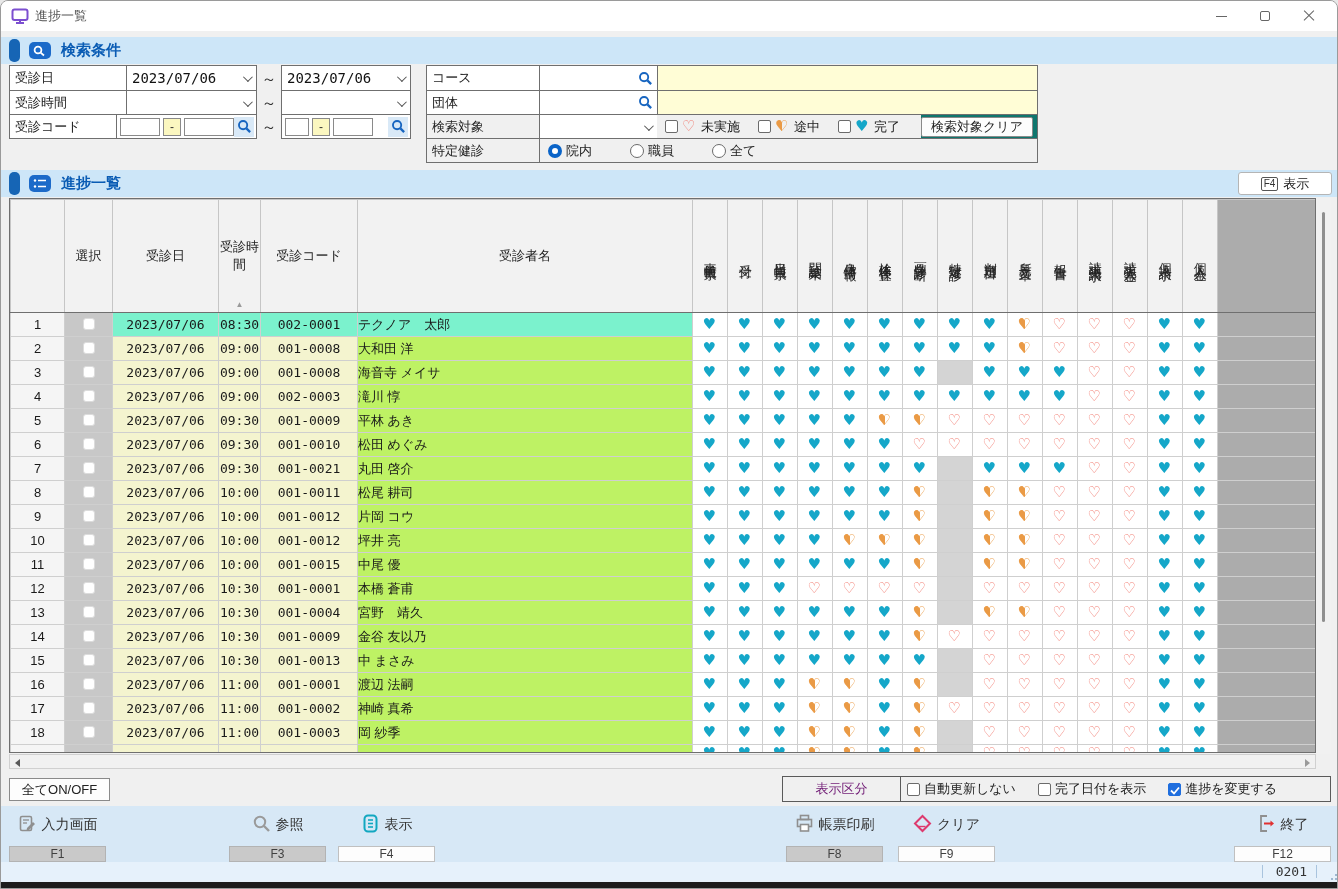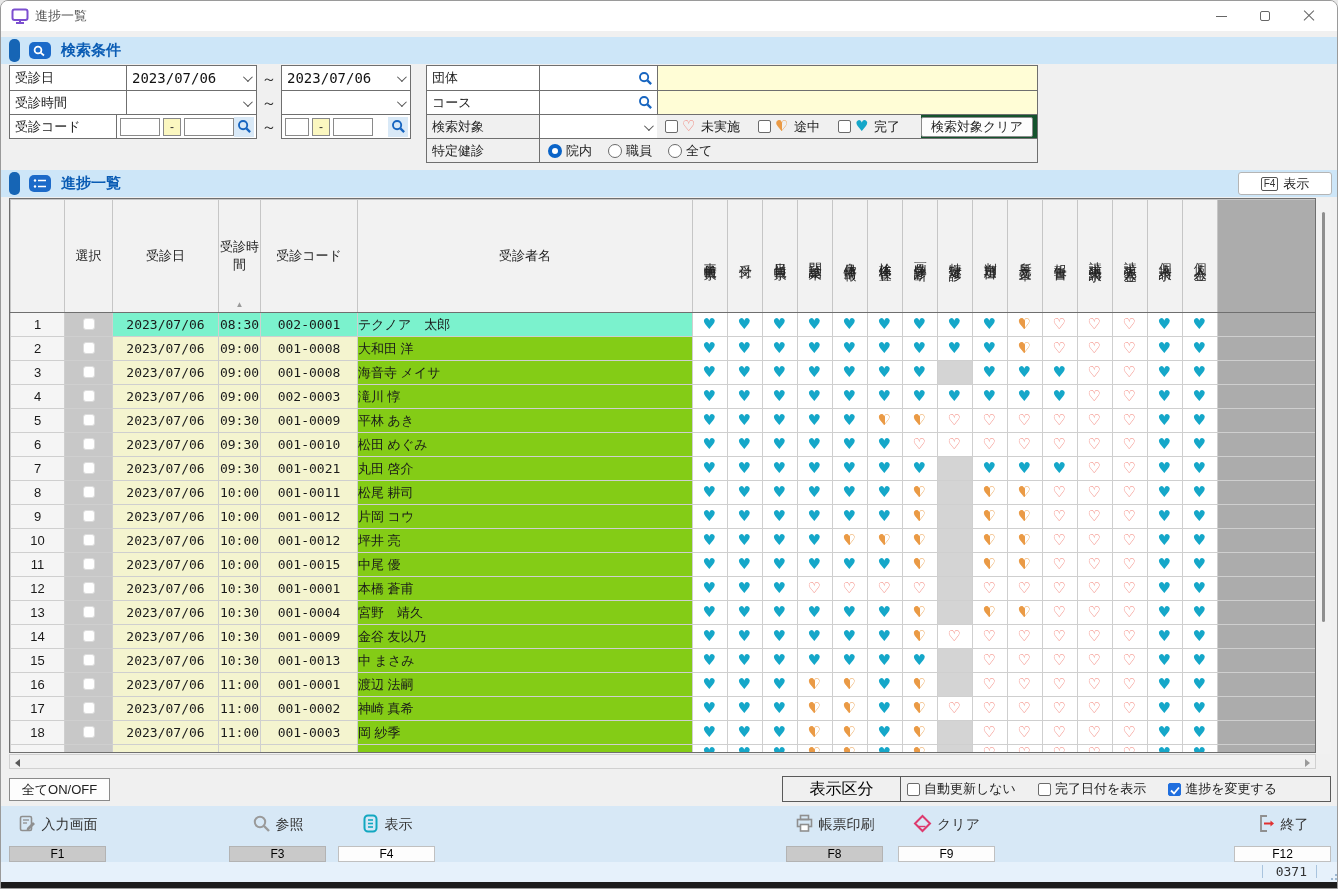--- a/index.html
+++ b/index.html
@@ -57,47 +57,47 @@
   table.grid { border-collapse:collapse; table-layout:fixed; width:1305px; }
   table.grid th { background:#F2F2F2; border:1px solid #C6C6C6; border-bottom:1px solid #6f6f6f; font-weight:normal; font-size:13px; color:#222; position:relative; }
   table.grid thead th { height:113px; }
   .vtxt { writing-mode:vertical-rl; text-orientation:upright; letter-spacing:2px; line-height:1.05; margin:0 auto; font-size:13px; }
   .sort { position:absolute; bottom:3px; left:50%; transform:translateX(-50%); font-size:8px; color:#9a9a9a; }
   table.grid td { height:24px; border:1px solid #CFCFCF; font-size:13px; color:#1a1a1a; padding:0; overflow:hidden; }
   td.c-no { background:#F5F5F5; border-right:1px solid #ABABAB; text-align:center; font-size:13px; color:#222; }
   td.c-sel { background:#C8C8C8; text-align:center; }
   td.c-sel .rowcb { display:inline-block; width:12px; height:12px; background:#fff; border-radius:3px; border:1px solid #dcdcdc; margin-top:2px; }
   td.c-date,td.c-time,td.c-code { font-family:"DejaVu Sans Mono", monospace; text-align:center; background:#F4F4CF; }
-  td.c-name { background:#84cc16; padding-left:8px; }
+  td.c-name { background:#bef264; padding-left:8px; }
   tr.sel td.c-date, tr.sel td.c-time, tr.sel td.c-code, tr.sel td.c-name { background:#7BF2CD; }
   td.c-st { text-align:center; background:#fff; }
   td.c-st.dis { background:#D4D4D4; }
   td.c-fill, th.c-fill { background:#ACACAC !important; border-color:#ACACAC; }
   tr.partial td { height:7px; }
   tr.partial td .clipbox { height:7px; overflow:hidden; display:flex; justify-content:center; }
 
   
   .hscroll { position:absolute; left:8px; top:753px; width:1307px; height:15px; background:#F1F1F1; border:1px solid #d0d0d0; }
   .tri { width:0; height:0; position:absolute; top:4px; }
   .tri.left { left:5px; border-top:4px solid transparent; border-bottom:4px solid transparent; border-right:5px solid #5a5a5a; }
   .tri.right { right:5px; border-top:4px solid transparent; border-bottom:4px solid transparent; border-left:5px solid #9a9a9a; }
   .vscroll { position:absolute; left:1315px; top:197px; width:15px; height:556px; background:#F1F1F1; }
   .vthumb { position:absolute; left:6px; top:14px; width:3px; height:410px; background:#8f8f8f; border-radius:2px; }
 
   
   .allbtn { position:absolute; left:8px; top:777px; width:101px; height:23px; border-radius:0; }
   .dispbox { position:absolute; left:781px; top:775px; width:549px; height:26px; border:1px solid #5a5a5a; display:flex; background:#F0F0F0; }
-  .displabel { width:118px; border-right:1px solid #5a5a5a; display:flex; align-items:center; justify-content:center; font-size:16px; color:#000000; }
+  .displabel { width:118px; border-right:1px solid #5a5a5a; display:flex; align-items:center; justify-content:center; font-size:13px; color:#701a75; }
   .dispopts { flex:1; display:flex; align-items:center; padding-left:6px; gap:22px; }
   .dispopt { display:flex; align-items:center; gap:4px; font-size:13px; color:#222; }
 
   .fnbar { position:absolute; left:0; top:805px; width:1338px; height:56px; background:#D7E8F6; }
   .fnbtn { position:absolute; width:97px; top:0; height:56px; cursor:default; }
   .fnlabel { position:absolute; left:0; top:8px; width:100%; display:flex; align-items:center; justify-content:center; gap:5px; font-size:14px; color:#333; }
-  .fnkey { position:absolute; left:0; top:40px; width:97px; height:16px; text-align:center; font-size:12px; color:#000000; line-height:15px; }
+  .fnkey { position:absolute; left:0; top:40px; width:97px; height:16px; text-align:center; font-size:12px; color:#404040; line-height:15px; }
   .fnkey.gray { background:#C9C9C9; border:1px solid #b3b3b3; }
   .fnkey.white { background:#FDFDFD; border:1px solid #c0c0c0; }
 
   .statusbar { position:absolute; left:0; top:861px; width:1338px; height:20px; background:#E6F1FB; }
   .statusbar .code { position:absolute; right:32px; top:2px; font-size:13px; color:#333; font-family:"DejaVu Sans Mono", monospace; }
   .statusbar .vline { position:absolute; top:3px; width:1px; height:13px; background:#A9C4DE; }
   .grip { position:absolute; right:2px; bottom:2px; width:12px; height:12px; }
   .grip i { position:absolute; width:2px; height:2px; background:#9DB8D2; }
   .darkstrip { position:absolute; left:0; top:881px; width:1338px; height:8px; background:#1c1c1c; }
 
@@ -209,34 +209,34 @@
                 <circle cx="6.5" cy="6.5" r="4.4" fill="none" stroke="#1765C0" stroke-width="2"></circle>
                 <line x1="10" y1="10" x2="14" y2="14" stroke="#1765C0" stroke-width="2.4"></line>
               </svg>
           </span>
         </div>
       </div>
     </div>
 
     <div class="fieldbox" style="left:425px; top:2px; width:612px; background:#F0F0F0;">
       <div class="frow" style="background:#fff;">
-        <div class="flabel" style="width:113px;">団体</div>
+        <div class="flabel" style="width:113px;">コース</div>
         <div class="fval" style="flex:none; width:117px;">
           <span class="inp" style="width:88px; border:none; height:100%;"></span>
           <span class="lookup" style="background:#fff;">
             <svg width="15" height="15" viewBox="0 0 16 16">
                 <circle cx="6.5" cy="6.5" r="4.4" fill="none" stroke="#1765C0" stroke-width="2"></circle>
                 <line x1="10" y1="10" x2="14" y2="14" stroke="#1765C0" stroke-width="2.4"></line>
               </svg>
           </span>
         </div>
         <div class="yelfield" style="flex:1;"></div>
       </div>
       <div class="frow" style="background:#fff;">
-        <div class="flabel" style="width:113px;">コース</div>
+        <div class="flabel" style="width:113px;">団体</div>
         <div class="fval" style="flex:none; width:117px;">
           <span class="inp" style="width:88px; border:none; height:100%;"></span>
           <span class="lookup" style="background:#fff;">
             <svg width="15" height="15" viewBox="0 0 16 16">
                 <circle cx="6.5" cy="6.5" r="4.4" fill="none" stroke="#1765C0" stroke-width="2"></circle>
                 <line x1="10" y1="10" x2="14" y2="14" stroke="#1765C0" stroke-width="2.4"></line>
               </svg>
           </span>
         </div>
         <div class="yelfield" style="flex:1;"></div>
@@ -258,27 +258,27 @@
               <span class="cb"></span>
               <span class="hrt partial"><span class="half">♥</span>♡</span>
               <span>途中</span>
             </span>
             <span class="legend">
               <span class="cb"></span>
               <span class="hrt done">♥</span>
               <span>完了</span>
             </span>
           </div>
-        <div style="display:flex; align-items:center; padding-right:4px; background:#14532d;">
+        <div style="display:flex; align-items:center; padding-right:4px; background:#0f766e;">
           <span class="btn" style="width:112px; height:20px;">検索対象クリア</span>
         </div>
       </div>
       <div class="frow">
         <div class="flabel" style="width:113px; background:#F0F0F0;">特定健診</div>
-        <div style="flex:1; display:flex; align-items:center; gap:16px; padding-left:8px; background:#F0F0F0;" id="category-radios">
+        <div style="flex:1; display:flex; align-items:center; gap:38px; padding-left:8px; background:#F0F0F0;" id="category-radios">
             <span class="dispopt">
               <span class="radio sel"></span>
               <span>院内</span>
             </span>
             <span class="dispopt">
               <span class="radio"></span>
               <span>職員</span>
             </span>
             <span class="dispopt">
               <span class="radio"></span>
@@ -1002,21 +1002,21 @@
               <path d="M13.5 6.5 L17 9.5 L13.5 12.5 Z" fill="#E03131"></path>
             </svg></span>
           <span>終了</span>
         </div>
         <div class="fnkey white">F12</div>
       </div>
     </div>
 
   <div class="statusbar">
     <span class="vline" style="right:76px;"></span>
-    <span class="code">0371</span>
+    <span class="code">0201</span>
     <span class="vline" style="right:22px;"></span>
     <span class="grip">
         <i style="right:0;bottom:0;"></i>
         <i style="right:4px;bottom:0;"></i>
         <i style="right:0;bottom:4px;"></i>
       </span>
   </div>
   <div class="darkstrip"></div>
 
 </div>

